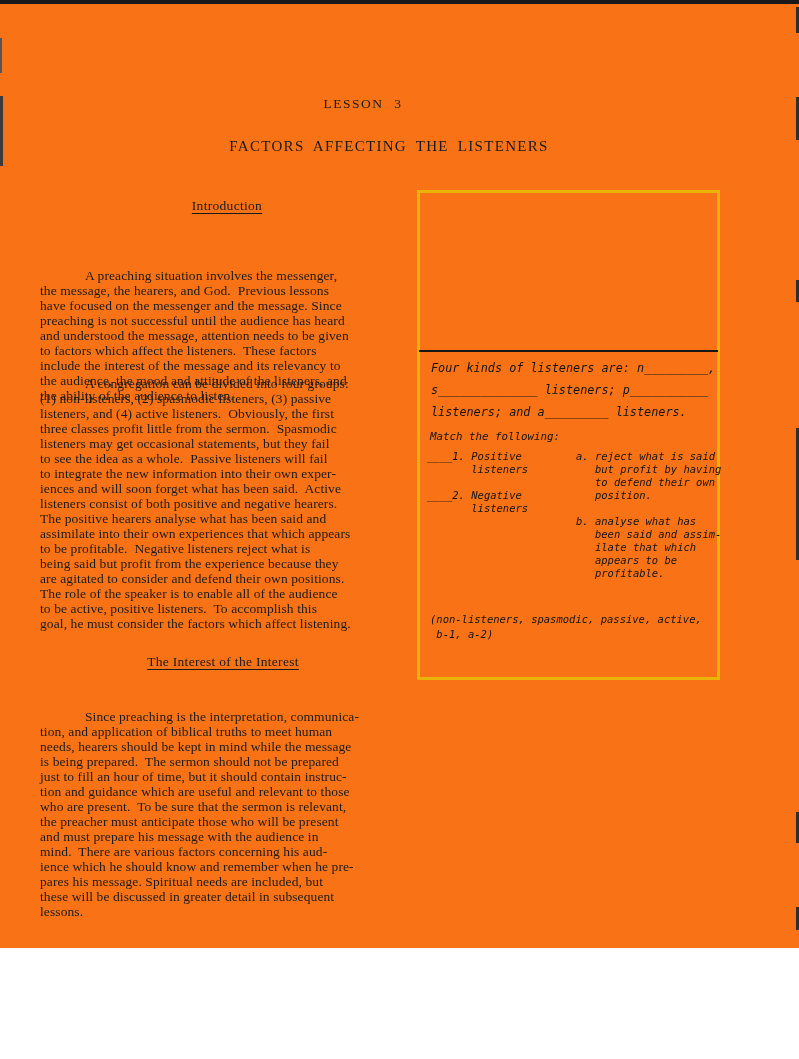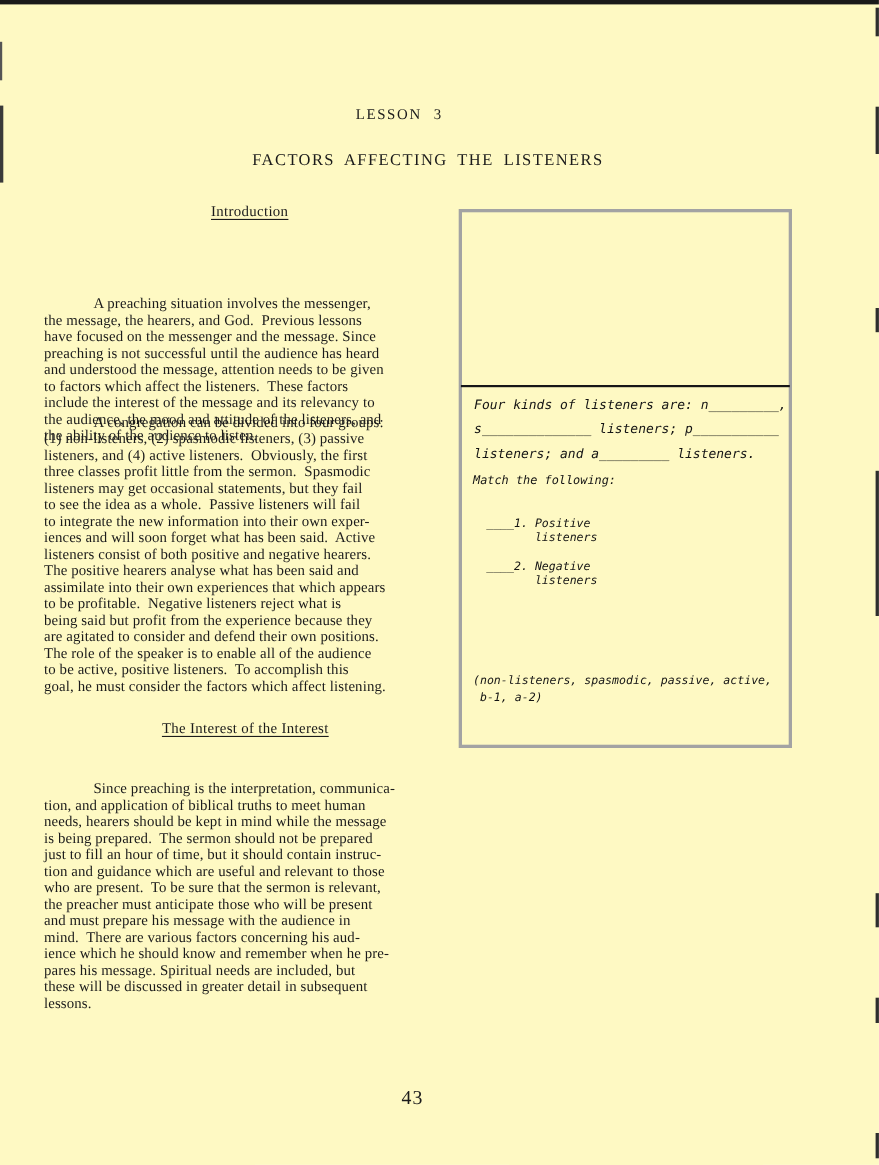--- a/index.html
+++ b/index.html
@@ -1,19 +1,19 @@
 <!DOCTYPE html>
 <html><head>
 <meta charset="utf-8">
 <style>
   html,body{margin:0;padding:0;background:#ffffff;}
   .page{
     position:relative;
-    width:799px;height:1059px;
-    background:#fef9c3;
+    width:799px;height:948px;
+    background:#f97316;
     overflow:hidden;
     font-family:"Liberation Serif",serif;
     color:#1b1b1b;
   }
   
   .strip-top{position:absolute;left:0;top:0;width:799px;height:4px;background:#1a1a1a;}
   .mark{position:absolute;background:#2e2e2e;}
   .mL1{left:0;top:38px;width:2px;height:35px;background:#555;}
   .mL2{left:0;top:96px;width:3px;height:70px;background:#3a3a3a;}
   .mR1{left:796px;top:7px;width:3px;height:26px;}
@@ -21,44 +21,44 @@
   .mR3{left:796px;top:280px;width:3px;height:22px;}
   .mR4{left:796px;top:428px;width:3px;height:132px;}
   .mR5{left:796px;top:812px;width:3px;height:31px;}
   .mR6{left:796px;top:907px;width:3px;height:23px;}
   .mR7{left:796px;top:1030px;width:3px;height:23px;}
   
   .hc{position:absolute;transform:translateX(-50%);white-space:nowrap;}
   .lesson{left:363px;top:96px;font-size:13.5px;letter-spacing:1.5px;word-spacing:6px;}
   .title{left:389px;top:138px;font-size:15px;letter-spacing:1.3px;word-spacing:4px;}
   .uline{text-decoration:underline;text-underline-offset:3px;text-decoration-thickness:1.2px;}
-  .intro-h{left:227px;top:184px;font-size:13.5px;letter-spacing:0.3px;}
+  .intro-h{left:227px;top:198px;font-size:13.5px;letter-spacing:0.3px;}
   .interest-h{left:223px;top:654px;font-size:13.5px;letter-spacing:0.3px;}
   .subject-h{position:absolute;left:38px;top:684px;font-size:13.5px;letter-spacing:0.3px;white-space:nowrap;}
   
   .para{
     position:absolute;left:40px;width:390px;
     font-size:13.5px;line-height:15px;letter-spacing:0.1px;
     white-space:pre;text-indent:45px;
   }
   .p1{top:240px;margin-top:28px;}
   .p2{top:376px;}
   .p3{top:709px;}
   
-  .box{position:absolute;left:417px;width:297px;border:3px solid #a3a3a3;background:transparent;}
+  .box{position:absolute;left:417px;width:297px;border:3px solid #eab308;background:transparent;}
   .box1{top:190px;height:484px;}
   .box2{top:680px;height:251px;}
   .divider{position:absolute;left:-1px;right:-1px;top:157px;height:2px;background:#161616;}
   .mono{
     position:absolute;white-space:pre;color:#141414;
     font-family:"DejaVu Sans Mono",monospace;font-style:italic;
   }
   .fillin{left:11px;top:164px;font-size:11.8px;line-height:22px;}
   .match-h{left:10px;top:237px;font-size:10.8px;}
-  .match-items{left:22px;top:257px;font-size:10.5px;line-height:13px;margin-top:20px;}
+  .match-items{left:7px;top:257px;font-size:10.5px;line-height:13px;}
   .match-options{left:156px;top:257px;font-size:10.5px;line-height:13px;}
   .answers1{left:10px;top:419px;font-size:10.5px;line-height:15px;}
   .prompt{left:10px;top:47px;font-size:10.8px;line-height:23px;}
   .answers2{left:10px;top:197px;font-size:10.5px;}
   
   .pageno{position:absolute;left:365px;top:988px;font-size:18px;letter-spacing:1px;font-family:Liberation Serif, serif;}
 </style>
 </head>
 <body>
 
@@ -125,20 +125,30 @@
     <div class="divider"></div>
     <div class="mono fillin">Four kinds of listeners are: n_________,
 s______________ listeners; p___________
 listeners; and a_________ listeners.</div>
     <div class="mono match-h">Match the following:</div>
     <div class="mono match-items">____1. Positive
        listeners
 
 ____2. Negative
        listeners</div>
+    <div class="mono match-options">a. reject what is said
+   but profit by having
+   to defend their own
+   position.
+
+b. analyse what has
+   been said and assim-
+   ilate that which
+   appears to be
+   profitable.</div>
     <div class="mono answers1">(non-listeners, spasmodic, passive, active,
  b-1, a-2)</div>
   </div>
 
 
   <div class="pageno">43</div>
 
 </div>
 
 </body></html>

